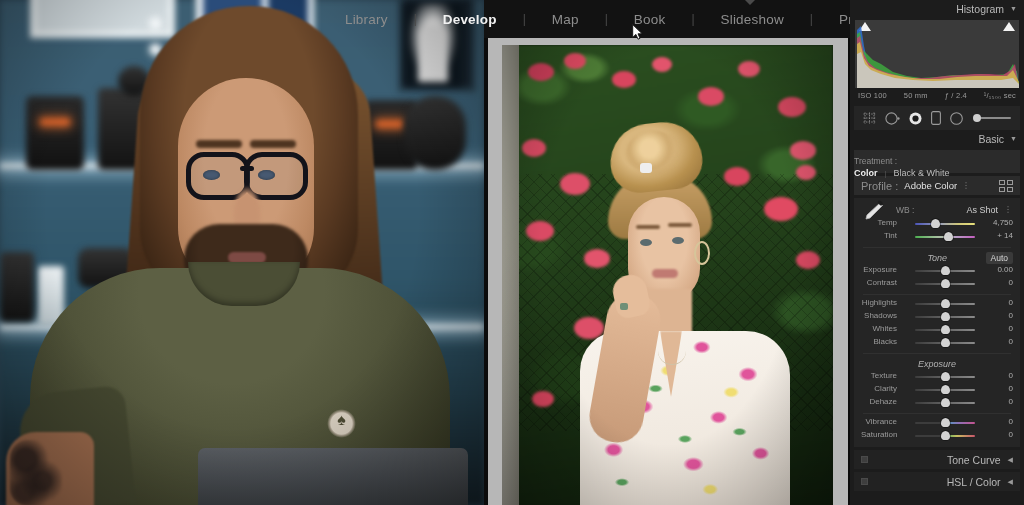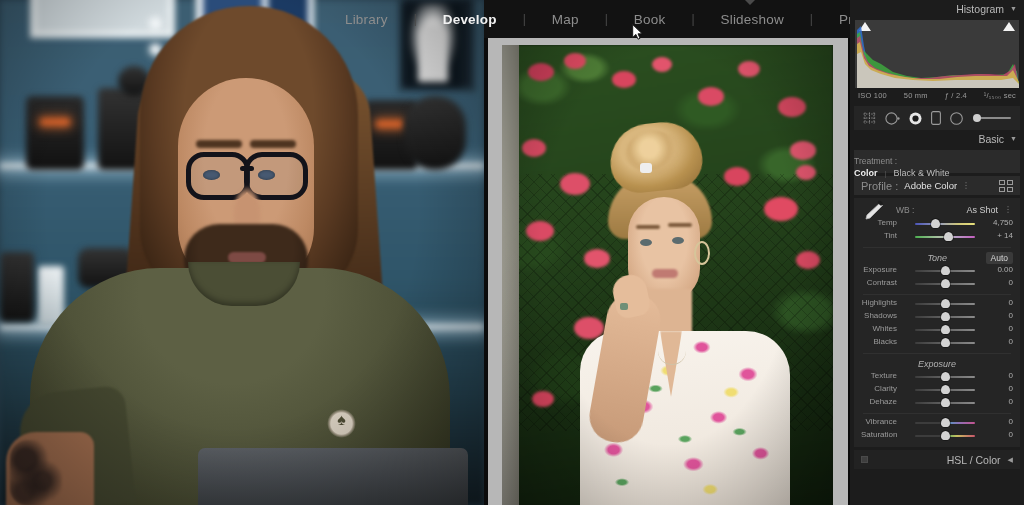--- a/index.html
+++ b/index.html
@@ -576,20 +576,25 @@
           <span class="sl-track">
               <span class="bar sat"></span>
               <span class="knob" style="left:50%"></span>
             </span>
           <span class="sl-val">0</span>
         </div>
       </div>
 
       <div class="collapsed">
         <span class="sq"></span>
+        <span class="nm">Tone Curve</span>
+        <span class="ar">◀</span>
+      </div>
+      <div class="collapsed">
+        <span class="sq"></span>
         <span class="nm">HSL / Color</span>
         <span class="ar">◀</span>
       </div>
     </div>
   </div>
 
   <svg class="cursor" viewBox="0 0 11 16">
     <path d="M0.7 0.6 L0.7 13.4 L3.9 10.4 L6.0 15.2 L8.0 14.3 L6.0 9.8 L10.2 9.8 Z" fill="#fff" stroke="#111" stroke-width="0.9"></path>
   </svg>
 </div>

